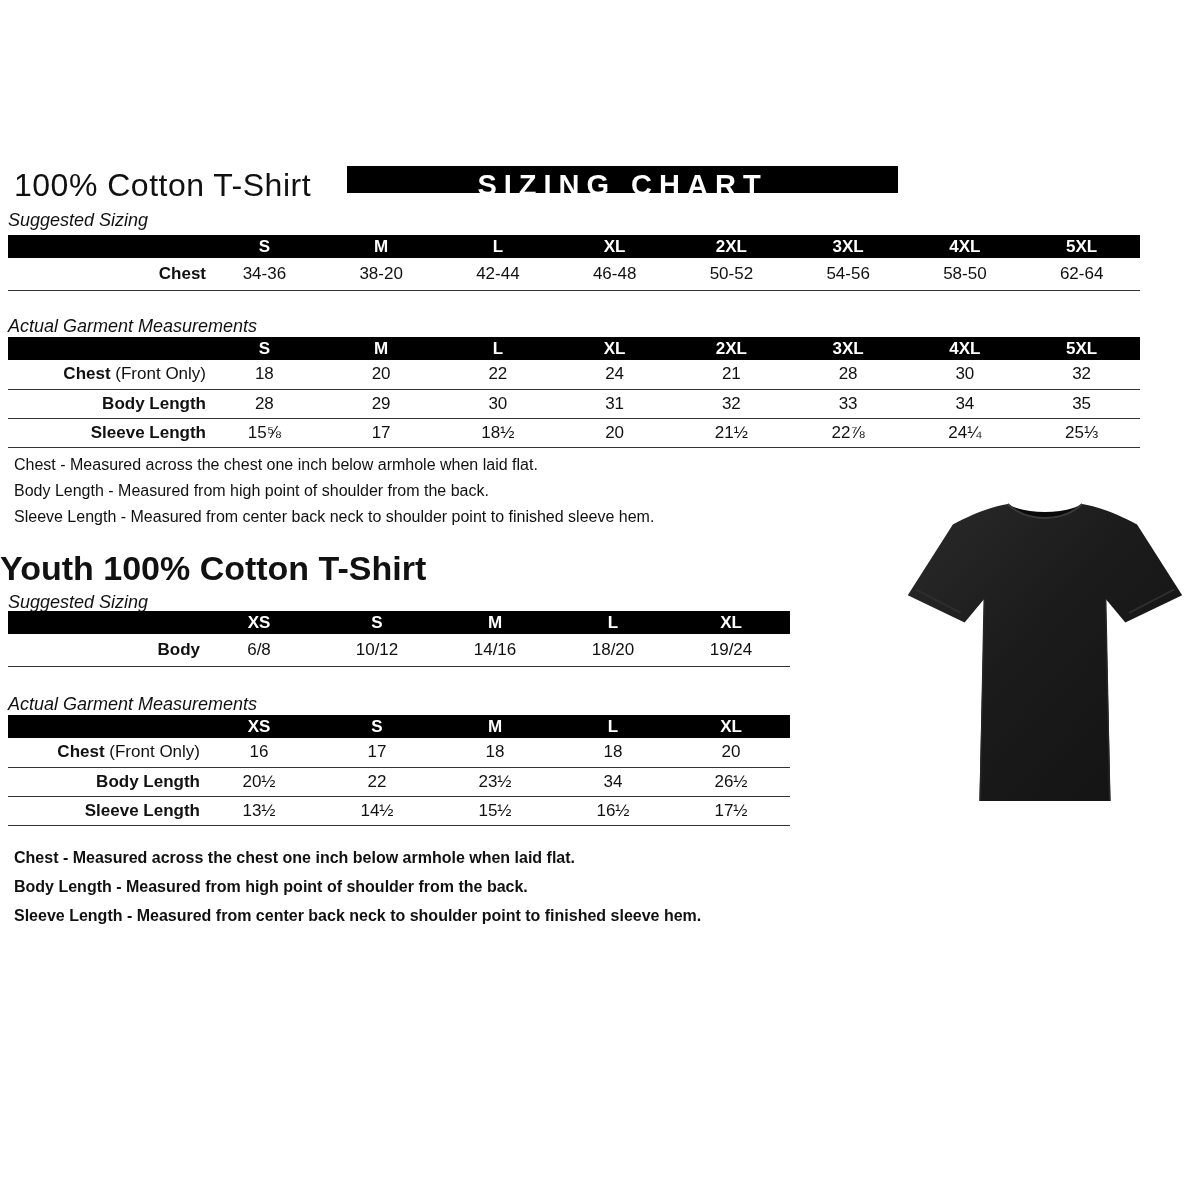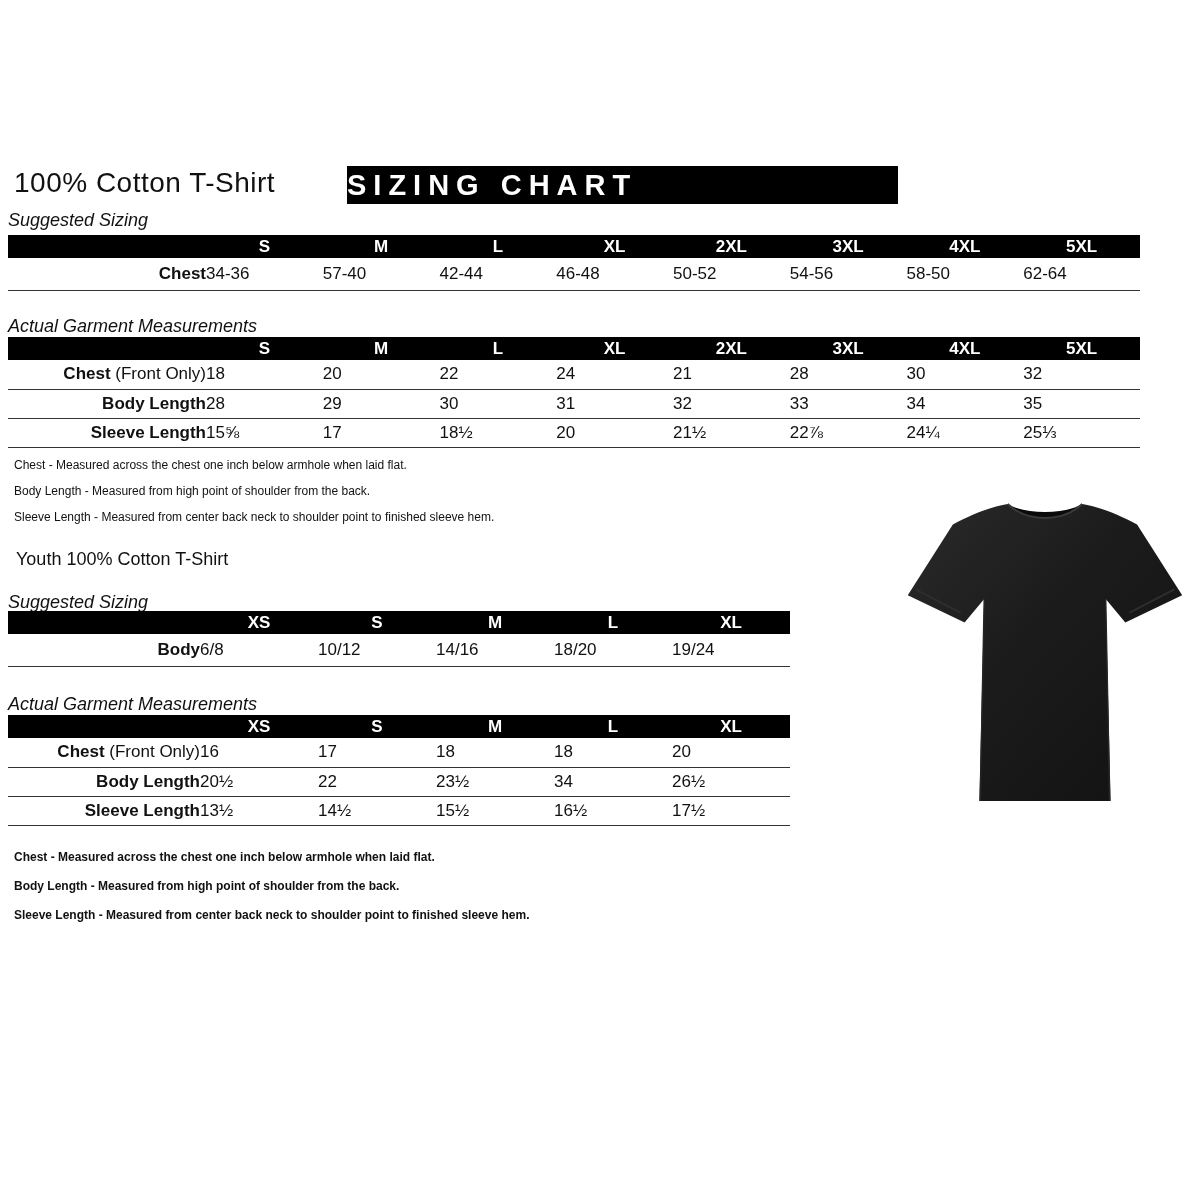--- a/index.html
+++ b/index.html
@@ -7,59 +7,59 @@
   body {
     position:relative;
     background:#ffffff;
     color:#111111;
     font-family:"Liberation Sans", sans-serif;
     overflow:hidden;
   }
   .abs { position:absolute; }
 
   
-  .adult-title { left:14px; top:167px; font-size:28px; font-weight:400; letter-spacing:0.5px; }
+  .adult-title { left:14px; top:167px; font-size:32px; font-weight:400; letter-spacing:0.5px; }
   .banner {
-    left:347px; top:166px; width:551px; height:38px;
+    left:347px; top:166px; width:551px; height:27px;
     background:#000000; color:#ffffff;
     font-size:29px; font-weight:bold; letter-spacing:7px;
-    text-align:left; line-height:38px;
+    text-align:center; line-height:38px;
   }
   .section-label { font-size:18px; font-weight:400;font-style:italic; }
   .pos-adult-sug-label { left:8px; top:210px; }
   .pos-adult-act-label { left:8px; top:316px; }
-  .youth-title { left:16px; top:549px; font-size:18px; font-weight:normal; }
+  .youth-title { left:0; top:549px; font-size:34px; font-weight:bold; }
   .pos-youth-sug-label { left:8px; top:592px; }
   .pos-youth-act-label { left:8px; top:694px; }
 
   
   table.tbl { border-collapse:collapse; table-layout:fixed; }
   .t-adult { width:1132px; }
   .t-youth { width:782px; }
   .tbl th {
     background:#000000; color:#ffffff;
     font-size:17px; font-weight:bold;
     height:23px; text-align:center; padding:0;
   }
   .tbl td {
-    font-size:17px; height:29px; text-align:left;
+    font-size:17px; height:29px; text-align:center;
     border-bottom:1.5px solid #333333; padding:0;
     white-space:nowrap;
   }
   .tbl td.lbl { text-align:right; padding-left:6px; }
   .b { font-weight:bold; }
   .row-sug td { height:32px; }
 
   .pos-adult-sug-table { left:8px; top:235px; }
   .pos-adult-act-table { left:8px; top:337px; }
   .pos-youth-sug-table { left:8px; top:611px; }
   .pos-youth-act-table { left:8px; top:715px; }
 
   
-  .notes div { font-size:12px; }
+  .notes div { font-size:16px; }
   .pos-adult-notes { left:14px; top:452px; }
   .pos-adult-notes div { line-height:26px; }
   .pos-youth-notes { left:14px; top:843px; font-weight:bold; }
   .pos-youth-notes div { line-height:29px; }
 
   
   .pos-shirt { left:896px; top:476px; width:294px; height:350px; }
 </style>
 </head>
 <body>
@@ -84,21 +84,21 @@
       <th>2XL</th>
       <th>3XL</th>
       <th>4XL</th>
       <th>5XL</th>
     </tr>
   </thead>
   <tbody>
     <tr class="row-sug">
       <td class="lbl"><span class="b">Chest</span><span></span></td>
       <td>34-36</td>
-      <td>57-40</td>
+      <td>38-20</td>
       <td>42-44</td>
       <td>46-48</td>
       <td>50-52</td>
       <td>54-56</td>
       <td>58-50</td>
       <td>62-64</td>
     </tr>
   </tbody>
 </table>
 

